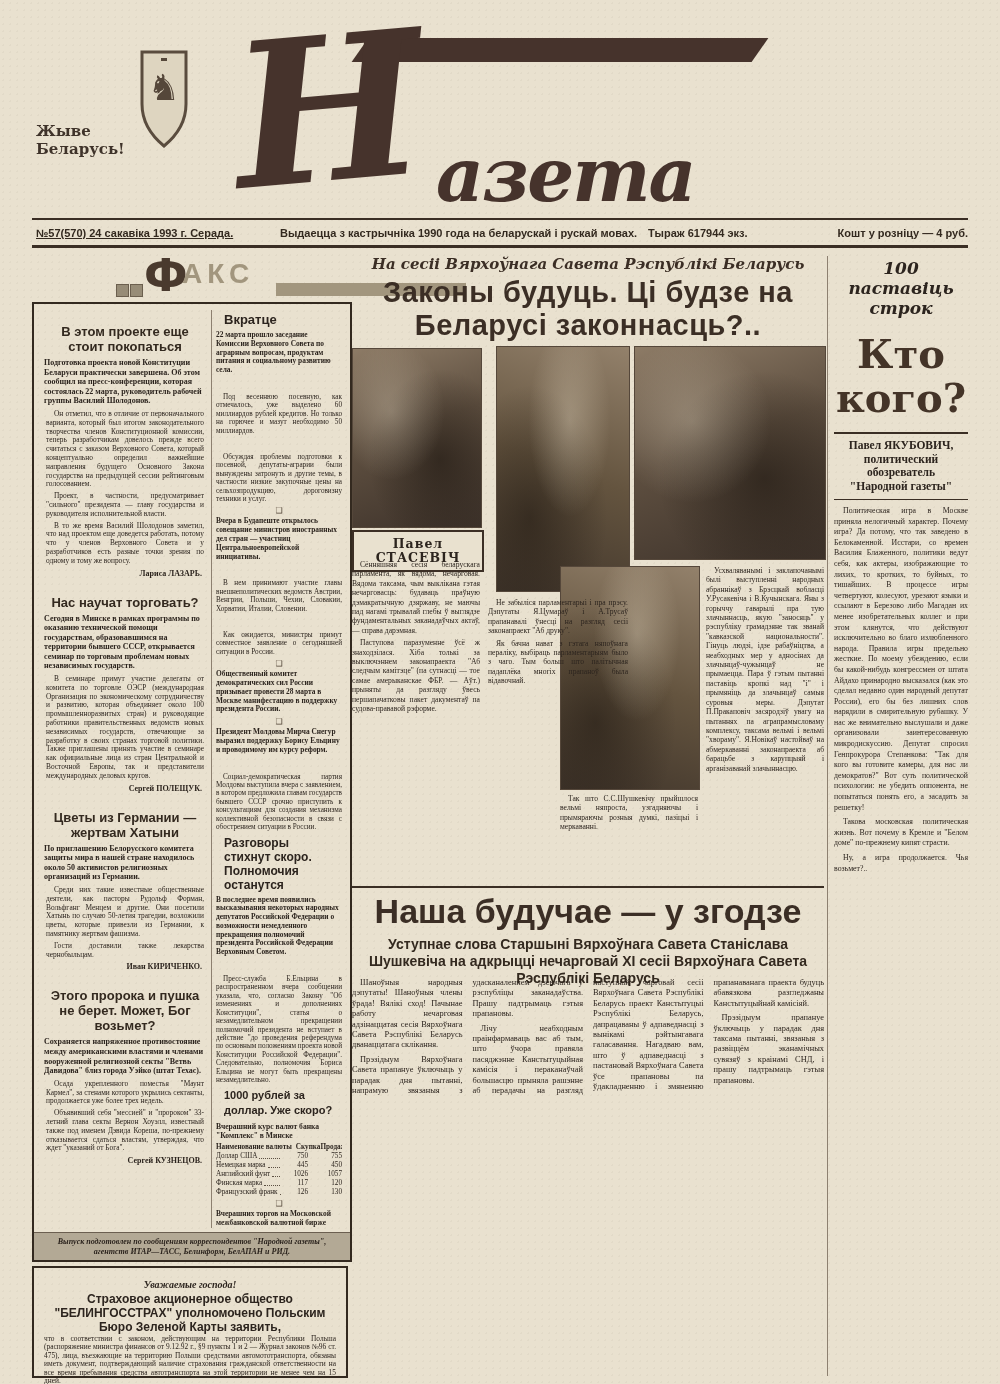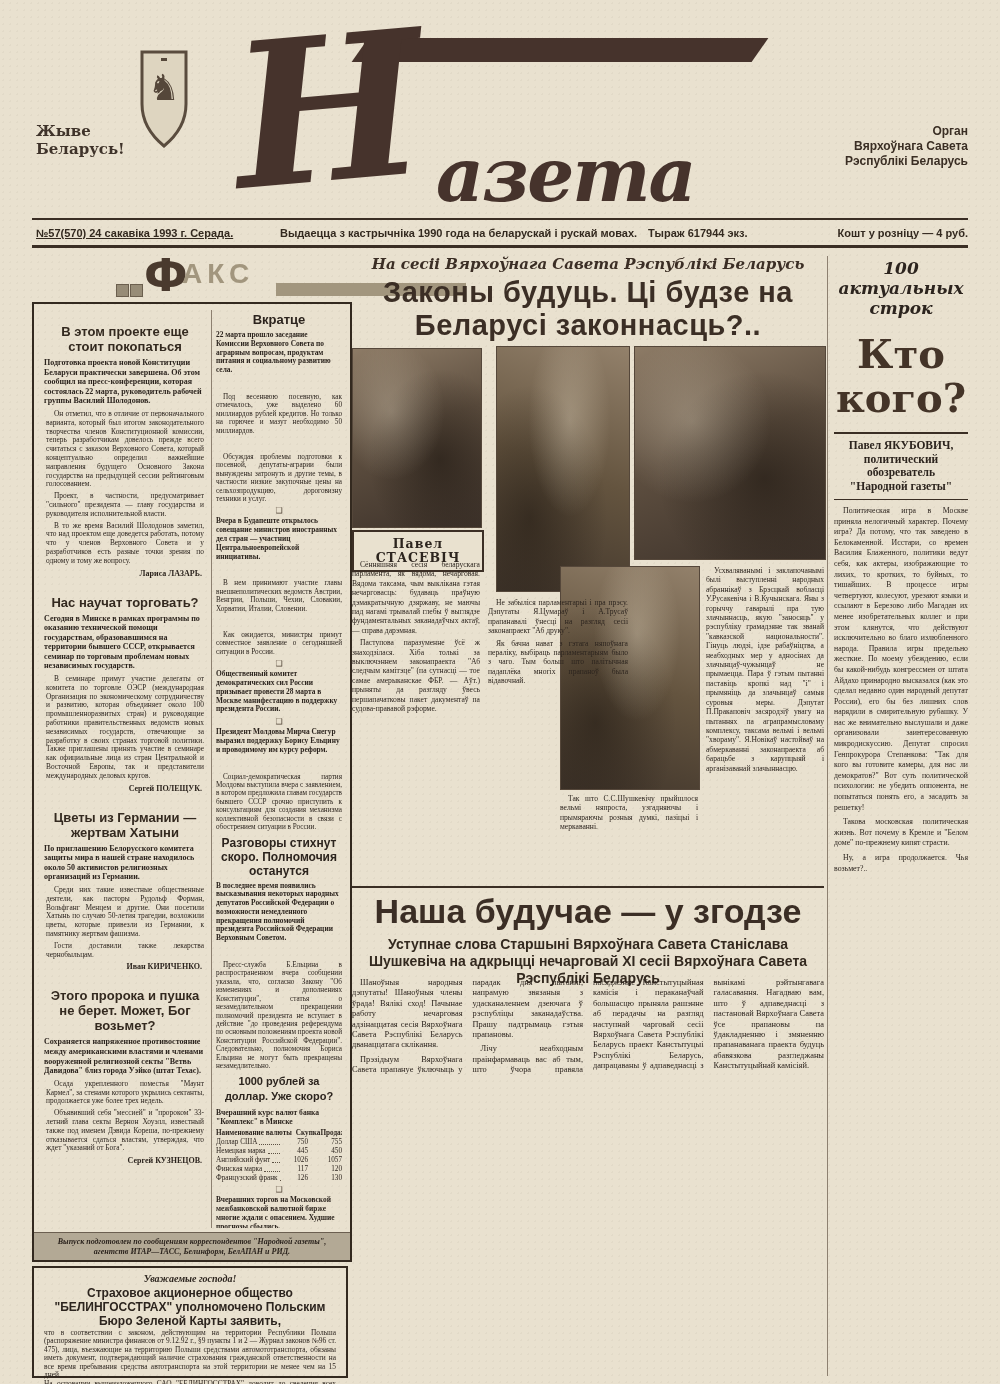--- a/index.html
+++ b/index.html
@@ -32,32 +32,32 @@
   .newsbox{position:absolute;left:32px;top:302px;width:316px;height:956px;border:2px solid #33291f;background:transparent;}
   .colA{position:absolute;left:8px;top:4px;width:166px;height:920px;overflow:hidden;}
   .colB{position:absolute;left:182px;top:4px;width:126px;height:920px;overflow:hidden;}
   .vdiv1{position:absolute;left:177px;top:6px;width:1px;height:918px;background:#8d8070;}
   .bandfoot{position:absolute;left:0;right:0;bottom:0;height:28px;background:#b3a995;border-top:1px solid #6b5f50;
      font:bold italic 8px/10px "Liberation Serif",serif;text-align:center;padding:4px 14px 0;box-sizing:border-box;}
   .art-title{font:bold 13px/15px "Liberation Sans",sans-serif;text-align:center;margin:16px 4px 4px;color:#33291f;}
   .art-lead{font:bold 8px/9.6px "Liberation Serif",serif;margin:0 2px 4px;text-align:left;}
   .art-body p{font:7.4px/8.8px "Liberation Serif",serif;text-align:justify;margin:0 4px 3px;text-indent:8px;}
   .art-author{font:bold 8px/10px "Liberation Serif",serif;text-align:right;margin:0 6px 4px;}
-  .b-head{font:bold 13px/15px "Liberation Sans",sans-serif;text-align:center;margin:4px 0 4px;}
+  .b-head{font:bold 13px/15px "Liberation Sans",sans-serif;margin:4px 8px 4px;}
   .b-lead{font:bold 7.4px/8.8px "Liberation Serif",serif;margin:0 0 3px;}
   .b-p{font:7.2px/8.4px "Liberation Serif",serif;text-align:justify;margin:18px 0 3px;text-indent:7px;}
   .b-bullet{text-align:center;font-size:8px;line-height:9px;margin:2px 0;color:#4a3c2e;}
   .cur-lead{font:bold 7.6px/9px "Liberation Serif",serif;text-align:left;margin:2px 0 3px;}
   .crow{display:flex;font:7.2px/9px "Liberation Serif",serif;}
   .crow .nm{white-space:nowrap;}
   .crow .dots{flex:1;border-bottom:1px dotted #5d5143;margin:0 2px 2px;}
   .crow .v{width:26px;text-align:right;}
   .crow.hdr{font-weight:bold;}
   
-  .adbox{position:absolute;left:32px;top:1266px;width:316px;height:112px;border:2px solid #33291f;box-sizing:border-box;padding:5px 10px;}
+  .adbox{position:absolute;left:32px;top:1266px;width:316px;height:112px;border:2px solid #33291f;box-sizing:border-box;padding:11px 10px;}
   .ad-greet{font:bold italic 10px/12px "Liberation Serif",serif;text-align:center;}
   .ad-head{font:bold 12px/14px "Liberation Sans",sans-serif;text-align:center;margin:1px 0;}
   .ad-body{font:7.4px/8.4px "Liberation Serif",serif;text-align:justify;margin:1px 0;}
   
   .kicker{position:absolute;left:352px;top:256px;width:472px;text-align:center;
           font:bold italic 15px/17px "DejaVu Serif",serif;color:#3b2e25;}
   .main-hl{position:absolute;left:352px;top:276px;width:472px;text-align:center;
            font:bold 29px/33px "Liberation Sans",sans-serif;letter-spacing:.5px;color:#3b2e25;}
   .photo{position:absolute;border:1px solid #55473a;
     background:
@@ -107,25 +107,20 @@
       <rect x="23" y="10" width="6" height="3" fill="#55473a"></rect>
     </svg>
   </div>
 
   <div id="mast">
     <div class="g-flag"></div>
     <span class="giant">Н</span>
     <span class="w2">азета</span>
   </div>
 
-  <div class="organ">
-    <div>Орган</div>
-    <div>Вярхоўнага Савета</div>
-    <div>Рэспублікі Беларусь</div>
-  </div>
 
   <div class="rule" style="left:32px;top:218px;width:936px;height:2px;"></div>
   <span class="dl" style="left:36px;text-decoration:underline;">№57(570) 24 сакавіка 1993 г. Серада.</span>
   <span class="dl" style="left:280px;">Выдаецца з кастрычніка 1990 года на беларускай і рускай мовах.</span>
   <span class="dl" style="left:648px;">Тыраж 617944 экз.</span>
   <span class="dl" style="left:820px;width:148px;text-align:right;">Кошт у розніцу — 4 руб.</span>
   <div class="rule" style="left:32px;top:245px;width:936px;height:3px;"></div>
 
   <div id="faks">
     <span class="sq" style="left:0;"></span>
@@ -286,27 +281,28 @@
     <p>Усхваляванымі і заклапочанымі былі выступленні народных абраннікаў з Брэсцкай вобласці У.Русакевіча і В.Кучынскага. Яны з горыччу гаварылі пра тую злачыннасць, якую "заносяць" у рэспубліку грамадзяне так званай "кавказской национальности". Гінуць людзі, ідзе рабаўніцтва, а неабходных мер у адносінах да злачынцаў-чужынцаў не прымаецца. Пара ў гэтым пытанні паставіць кропкі над "і" і прымяніць да злачынцаў самыя суровыя меры. Дэпутат П.Пракаповіч засяродзіў увагу на пытаннях па аграпрамысловаму комплексу, таксама вельмі і вельмі "хвораму". Я.Новікаў настойваў на абмеркаванні законапраекта аб барацьбе з карупцыяй і арганізаванай злачыннасцю.</p>
   </div>
 
   <div class="nasha-rule"></div>
   <div class="nasha-hl">Наша будучае — у згодзе</div>
   <div class="nasha-sub">Уступнае слова Старшыні Вярхоўнага Савета Станіслава Шушкевіча на адкрыцці нечарговай XI сесіі Вярхоўнага Савета Рэспублікі Беларусь</div>
   <div class="nasha-cols">
     <p>Шаноўныя народныя дэпутаты! Шаноўныя члены ўрада! Вялікі сход! Пачынае работу нечарговая адзінаццатая сесія Вярхоўнага Савета Рэспублікі Беларусь дванаццатага склікання.</p>
     <p>Прэзідыум Вярхоўнага Савета прапануе ўключыць у парадак дня пытанні, напрамую звязаныя з удасканаленнем дзеючага ў рэспубліцы заканадаўства. Прашу падтрымаць гэтыя прапановы.</p>
     <p>Лічу неабходным праінфармаваць вас аб тым, што ўчора правяла пасяджэнне Канстытуцыйная камісія і пераканаўчай большасцю прыняла рашэнне аб перадачы на разгляд наступнай чарговай сесіі Вярхоўнага Савета Рэспублікі Беларусь праект Канстытуцыі Рэспублікі Беларусь, дапрацаваны ў адпаведнасці з вынікамі рэйтынгавага галасавання. Нагадваю вам, што ў адпаведнасці з пастановай Вярхоўнага Савета ўсе прапановы па ўдакладненню і змяненню прапанаванага праекта будуць абавязкова разгледжаны Канстытуцыйнай камісіяй.</p>
+    <p>Прэзідыум прапануе ўключыць у парадак дня таксама пытанні, звязаныя з развіццём эканамічных сувязяў з краінамі СНД, і прашу падтрымаць гэтыя прапановы.</p>
   </div>
 
   <div class="vdiv2"></div>
   <div class="rcol">
     <div class="rubric">
       <div>100</div>
-      <div>актуальных строк</div>
+      <div>паставіць строк</div>
     </div>
     <div class="kto">Кто кого?</div>
     <div class="byline">
       <div>Павел ЯКУБОВИЧ,</div>
       <div>политический обозреватель</div>
       <div>"Народной газеты"</div>
     </div>
     <div class="body">
       <p>Политическая игра в Москве приняла нелогичный характер. Почему игра? Да потому, что так заведено в Белокаменной. Исстари, со времен Василия Блаженного, политики ведут себя, как актеры, изображающие то лихих, то кротких, то буйных, то тишайших. В процессе игры четвертуют, колесуют, урезают языки и ссылают в Березово либо Магадан их менее изобретательных коллег и при этом клянутся, что действуют исключительно во благо излюбленного народа. Правила игры предельно жесткие. По моему убеждению, если бы какой-нибудь конгрессмен от штата Айдахо принародно высказался (как это сделал недавно один народный депутат России), его бы без лишних слов нарядили в смирительную рубашку. У нас же внимательно выслушали и даже организовали заинтересованную микродискуссию. Депутат спросил Генпрокурора Степанкова: "Так для кого вы готовите камеры, для нас ли демократов?" Вот суть политической психологии: не убедить оппонента, не попытаться понять его, а засадить за решетку!</p>
       <p>Такова московская политическая жизнь. Вот почему в Кремле и "Белом доме" по-прежнему кипят страсти.</p>

